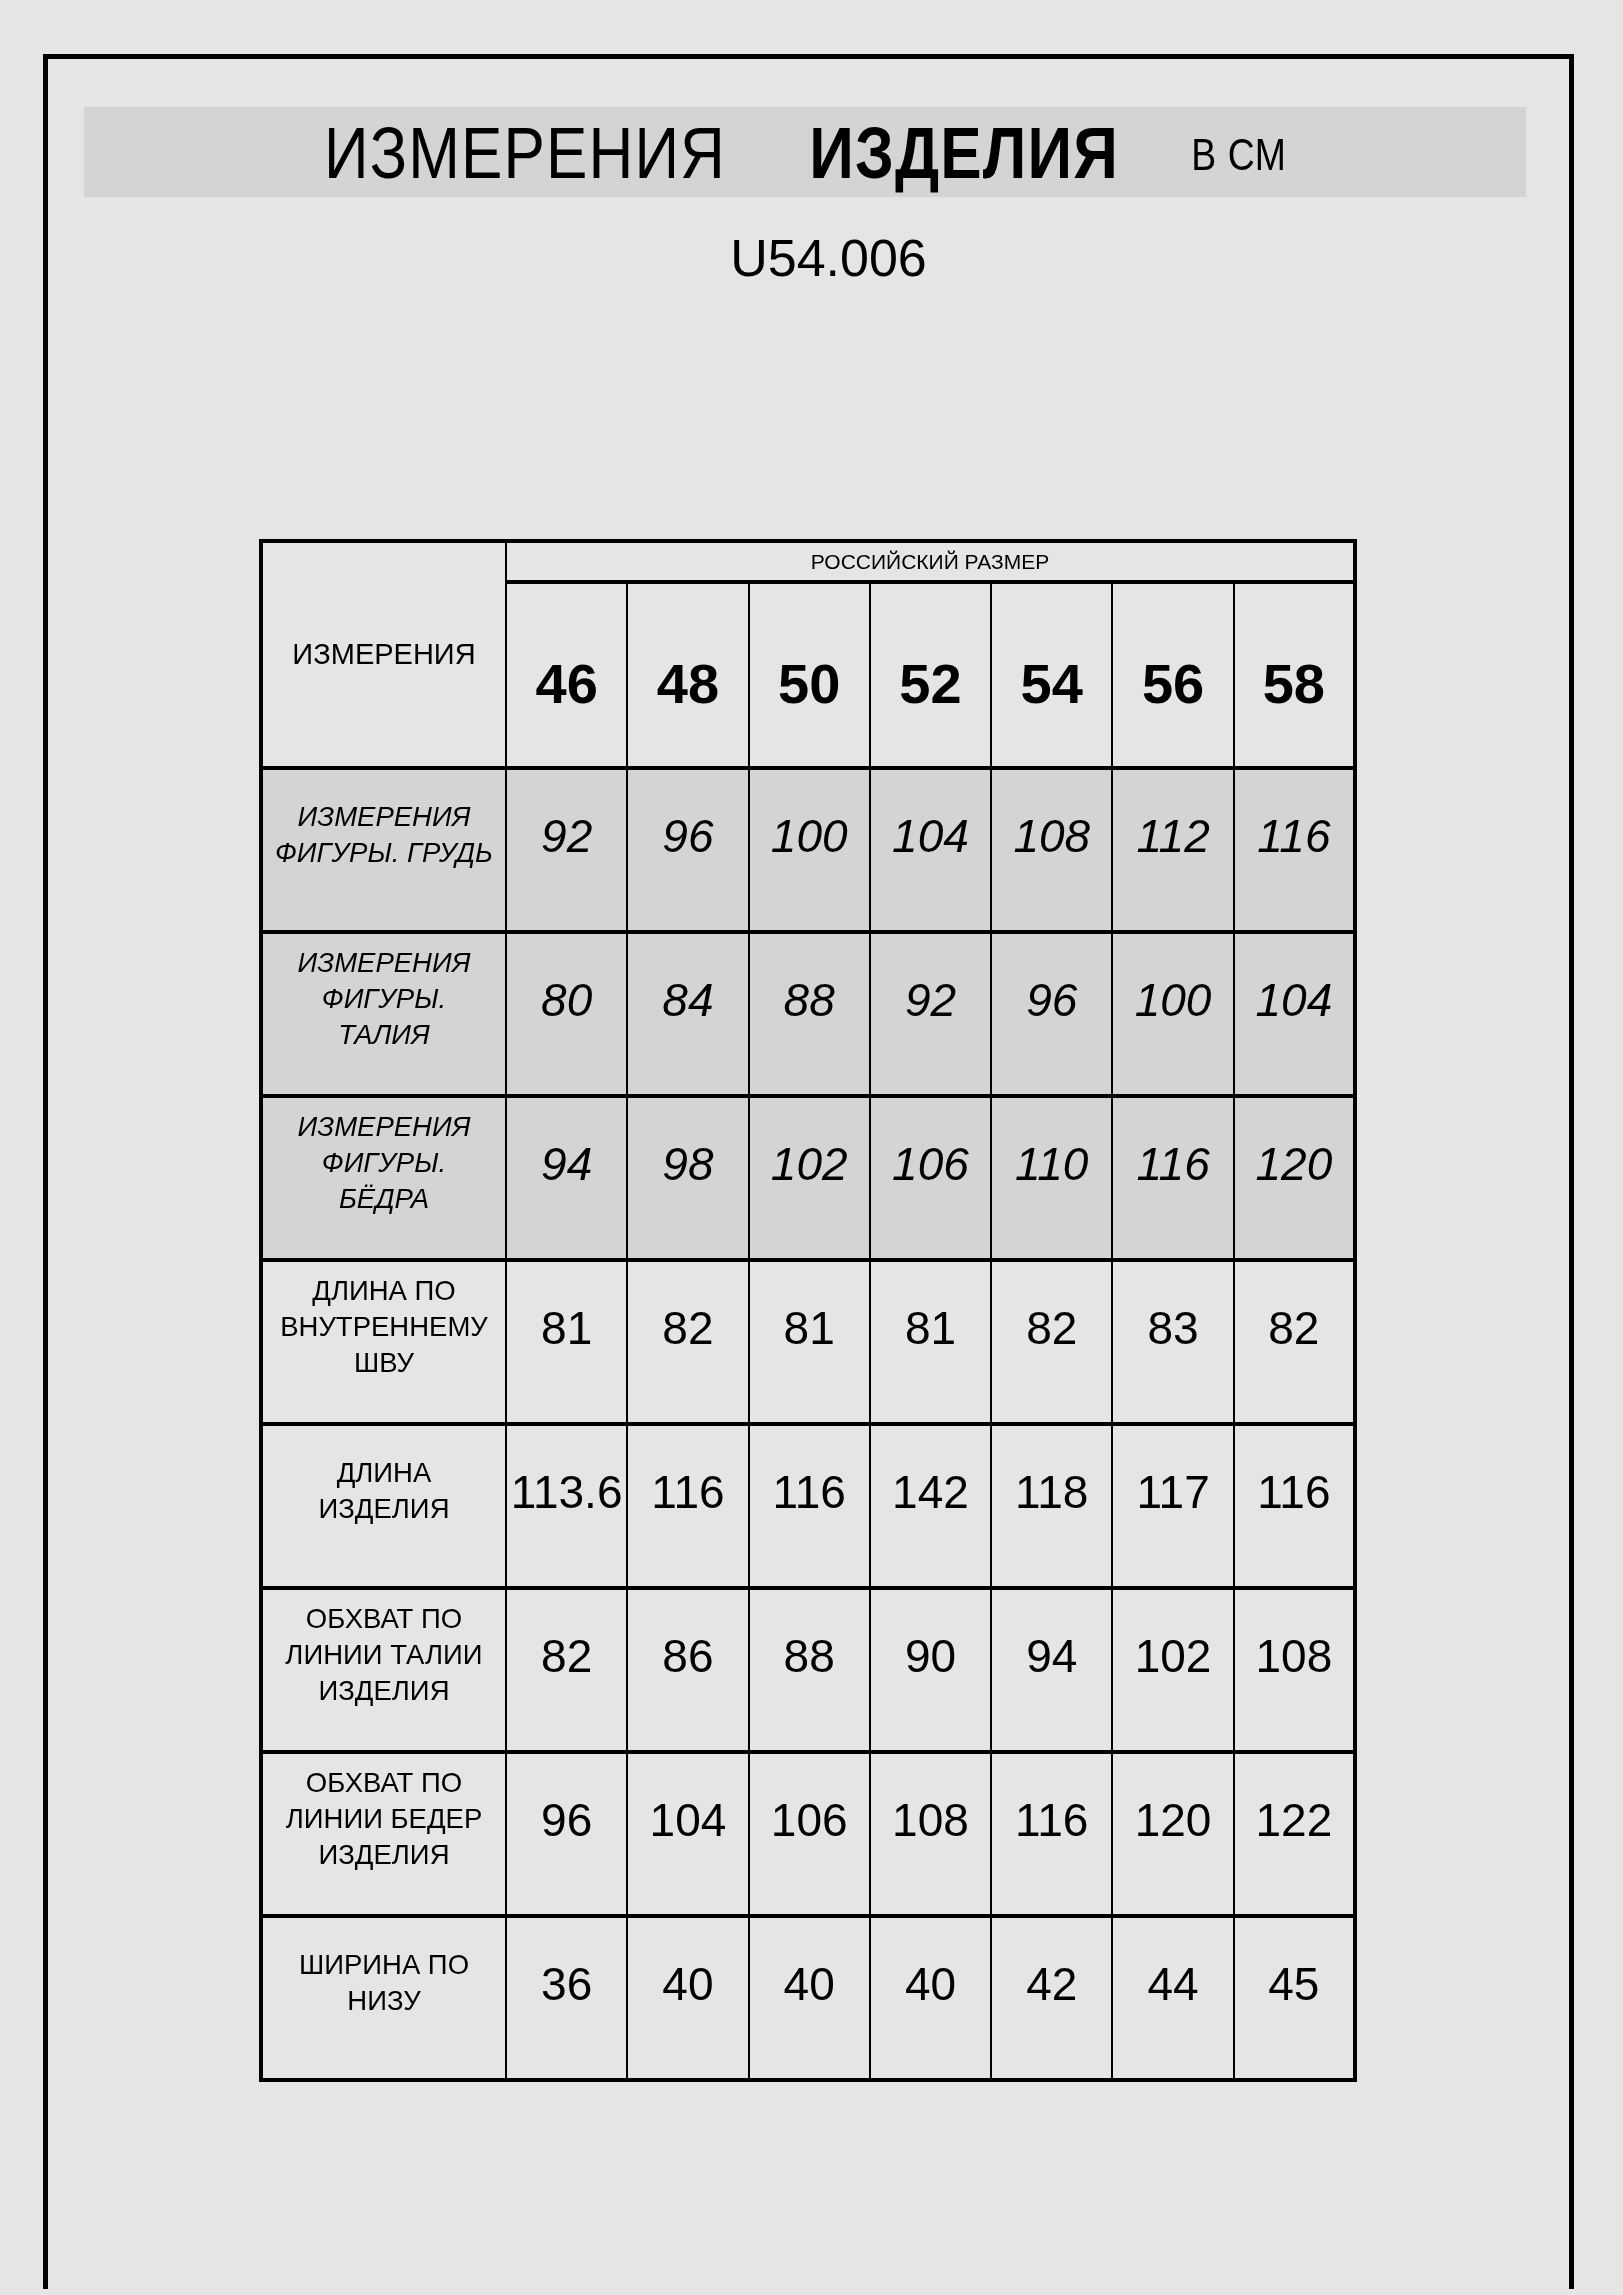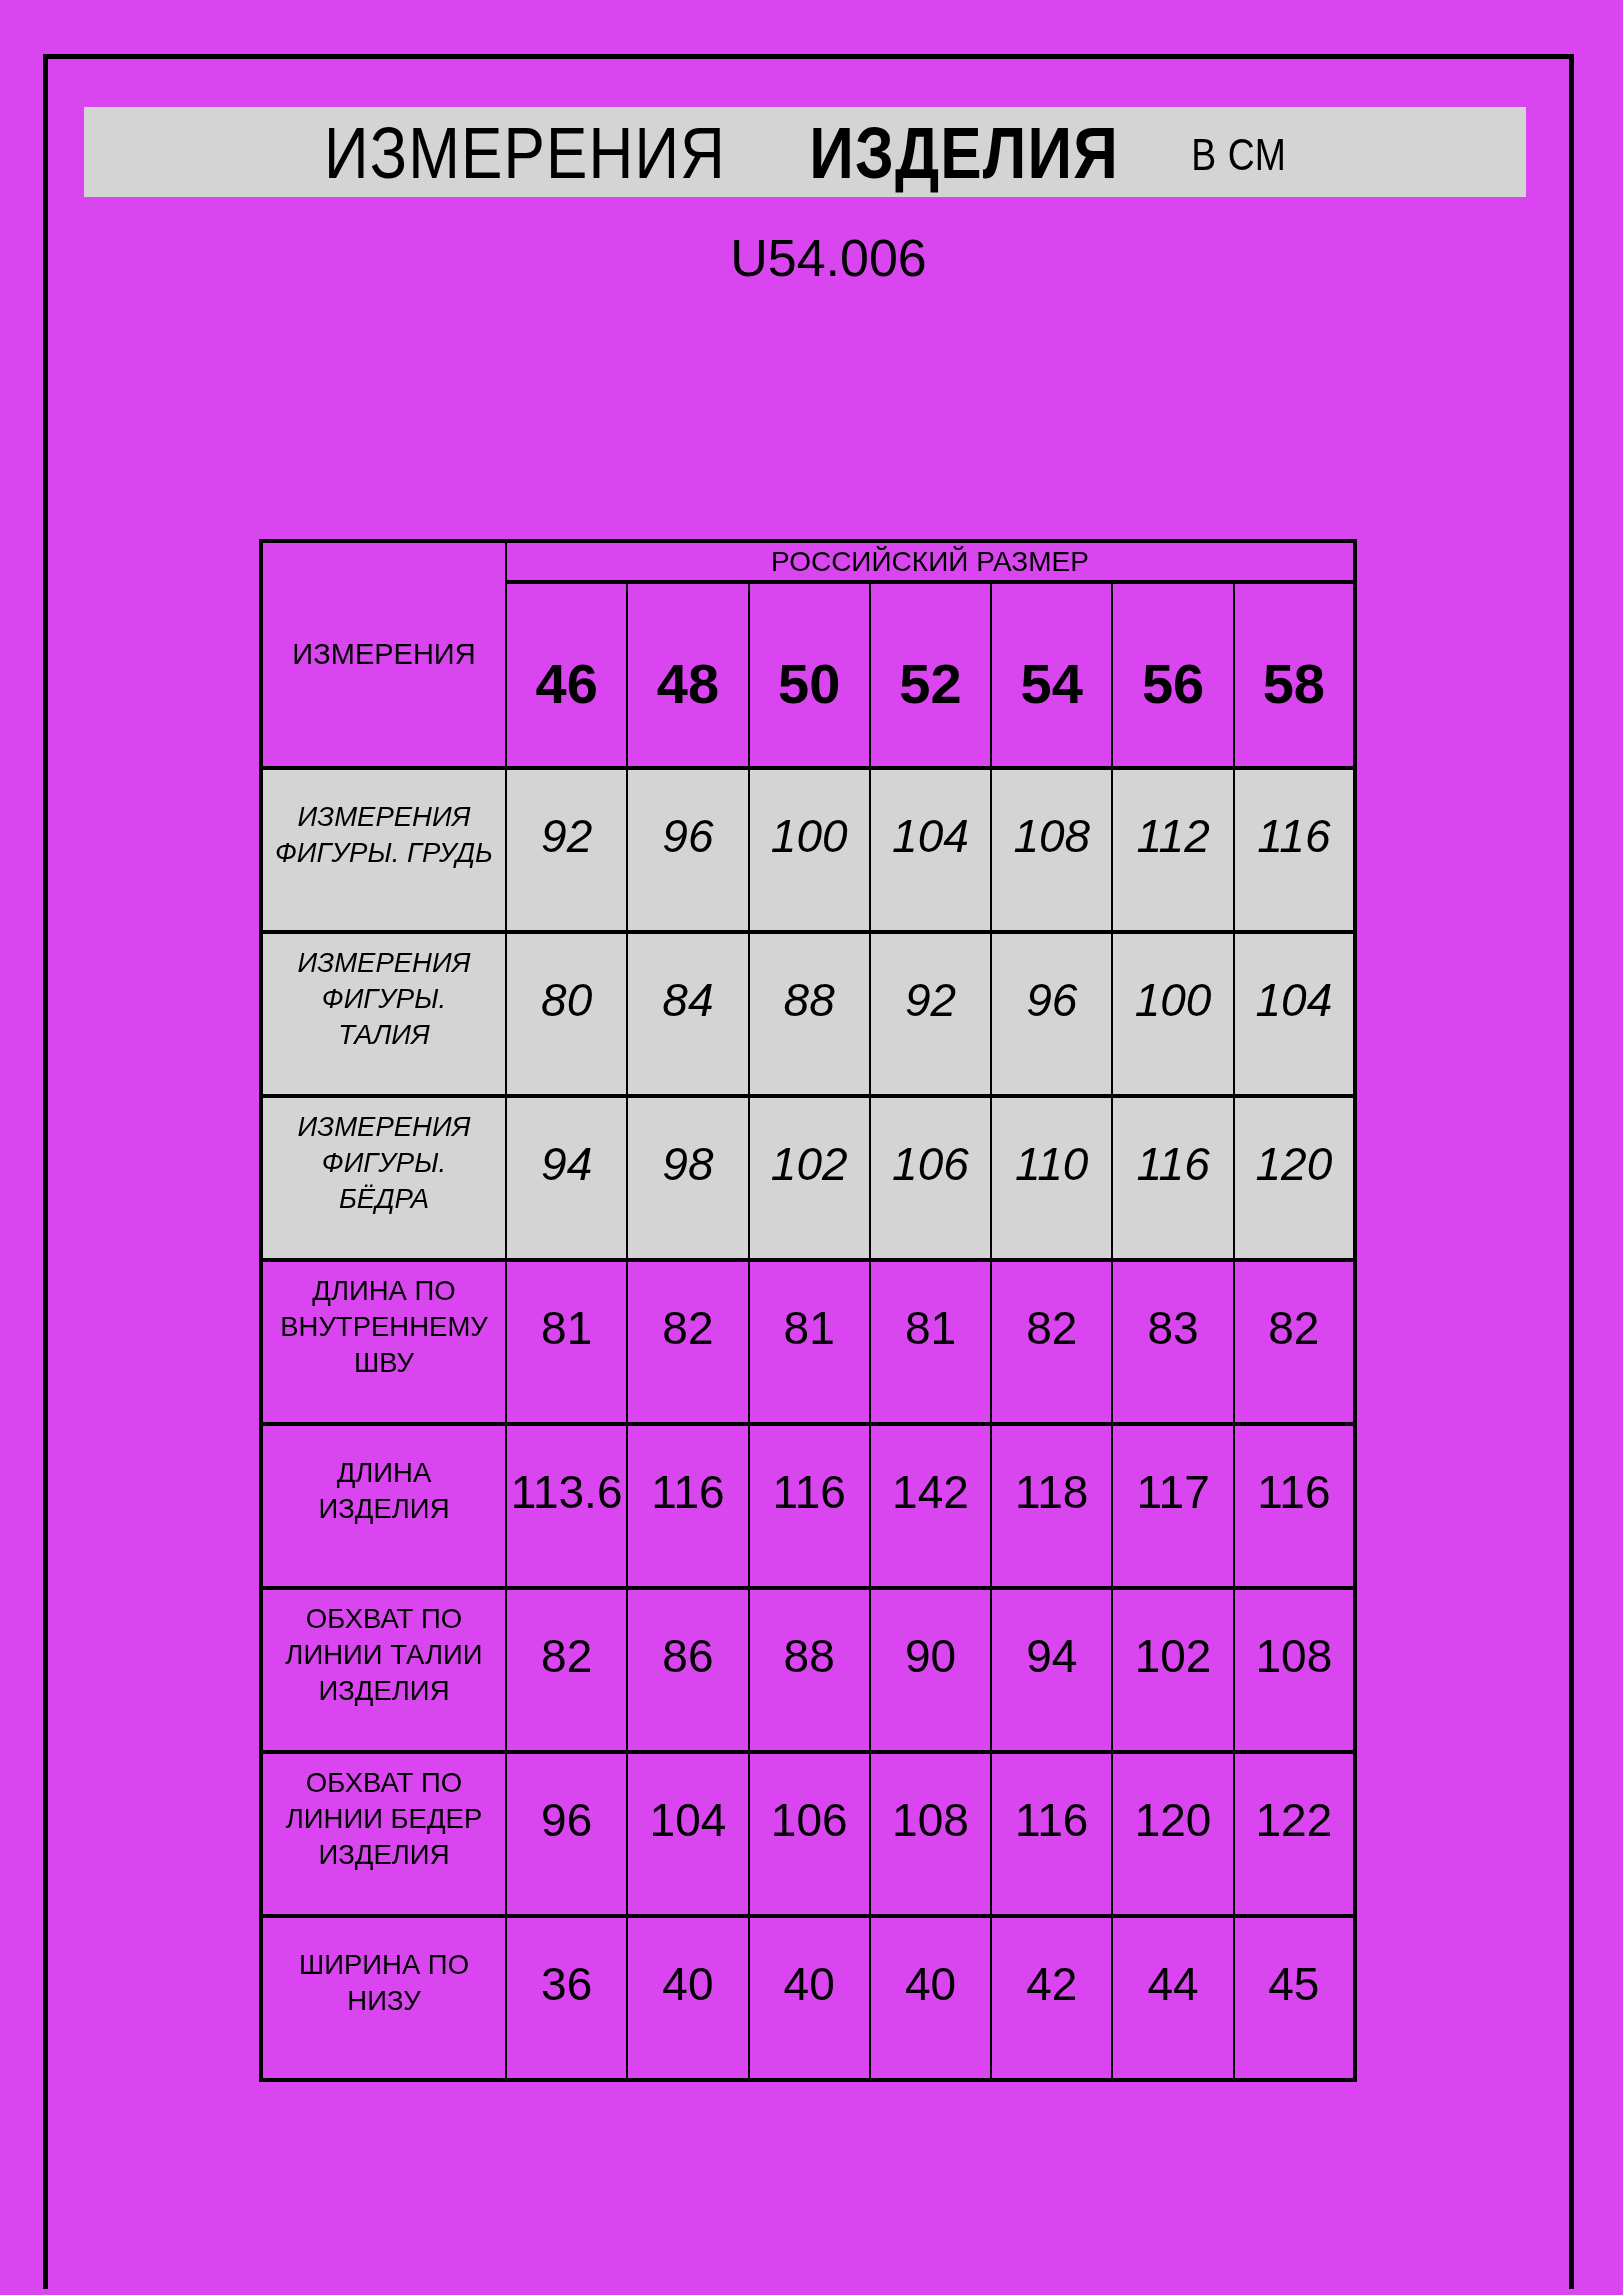--- a/index.html
+++ b/index.html
@@ -1,35 +1,35 @@
 <!DOCTYPE html>
 <html style="--shaded: #d4d4d4;font-size:10.5px"><head>
 <meta charset="utf-8">
 <style>
   html,body{margin:0;padding:0;background:#fff;}
-  .page{position:relative;width:1623px;height:2295px;background:#d946ef;
+  .page{position:relative;width:1623px;height:2295px;background:#e5e5e5;
         font-family:"Liberation Sans", sans-serif;color:#000;overflow:hidden;}
   .frame{position:absolute;left:43px;top:54px;width:1521px;height:2230px;
          border-top:5.2px solid #000;border-left:5.2px solid #000;border-right:5.2px solid #000;}
   .title-band{position:absolute;left:36px;top:48px;width:1442px;height:90px;
               background:var(--shaded,#d4d4d4);display:flex;align-items:center;justify-content:center;}
   .title-inner{display:flex;align-items:center;transform:scaleX(0.85);transform-origin:50% 50%;white-space:nowrap;}
   .title-word1{font-size:73px;letter-spacing:1.3px;}
   .title-word2{font-size:73px;font-weight:bold;letter-spacing:1.3px;margin-left:98px;}
   .title-unit{font-size:44px;margin-left:85px;padding-top:6.5px;letter-spacing:0.7px;}
   .product-code{position:absolute;left:0;right:0;top:169px;text-align:center;font-size:52px;margin-left:40px;}
   .subtitle{position:absolute;left:0;right:0;top:255px;text-align:center;font-size:33px;line-height:1.32;}
   .size-table{position:absolute;left:211px;top:480px;width:1098px;
               border-collapse:collapse;table-layout:fixed;border:4.6px solid #000;}
   .size-table tr{border-top:4.6px solid #000;border-bottom:4.6px solid #000;}
   .size-table th,.size-table td{border-left:2.6px solid #000;border-right:2.6px solid #000;
               text-align:center;vertical-align:middle;font-weight:normal;overflow:hidden;}
   col.c0{width:245px;}
   .r-group th{height:35px;}
-  .group-label{font-size:28px;line-height:1;}
+  .group-label{font-size:21px;line-height:1;}
   .corner-label{font-size:29px;}
   .r-sizes th{height:164px;font-size:56px;font-weight:bold;padding-top:17px;}
   tbody tr{height:164px;}
   tbody th.rlabel{font-size:27.5px;line-height:1.3;white-space:pre-line;padding:0 11.8px 30px;}
   tbody td.val{font-size:46px;padding-bottom:30px;}
   tbody tr.shaded{background:var(--shaded,#d4d4d4);font-style:italic;}
 </style>
 </head>
 <body>
 

